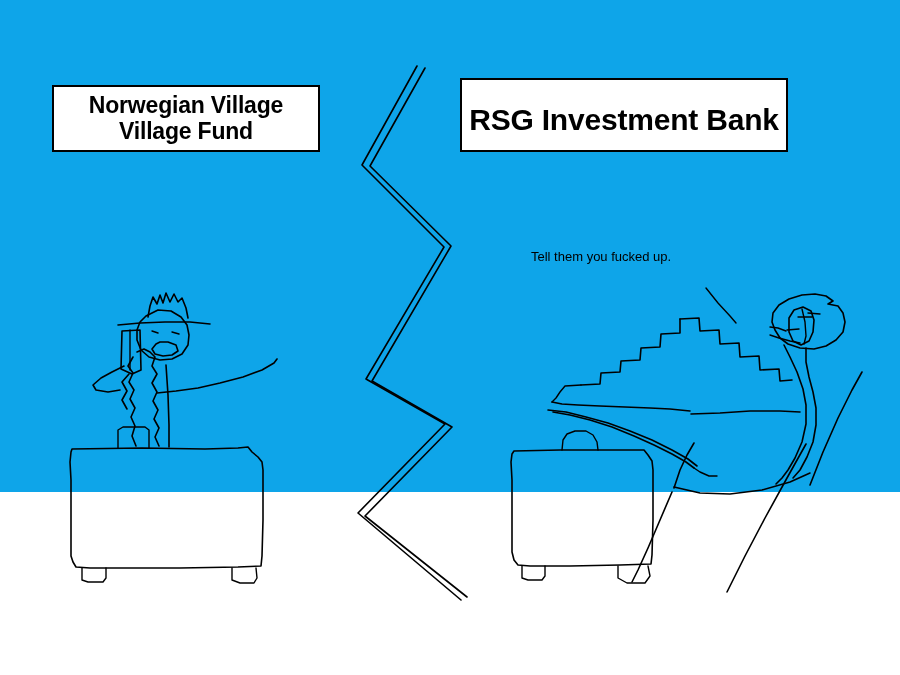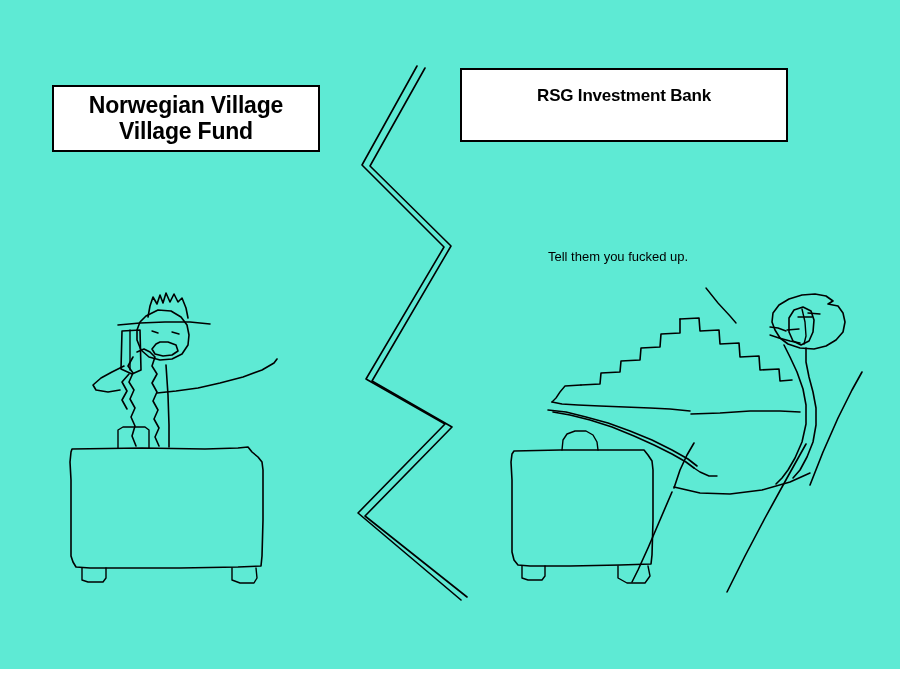--- a/index.html
+++ b/index.html
@@ -10,22 +10,22 @@
   }
   body {
     width: 900px;
     height: 675px;
     overflow: hidden;
     font-family: "Liberation Sans", sans-serif;
   }
   #stage {
     position: relative;
     width: 900px;
-    height: 669px;
-    background: #5eead4;
+    height: 492px;
+    background: #0ea5e9;
   }
   .label-box {
     position: absolute;
     box-sizing: border-box;
     border: 2px solid #000000;
     background: #ffffff;
     font-family: "Liberation Sans", sans-serif;
     font-weight: bold;
     color: #000000;
     text-align: center;
@@ -35,35 +35,34 @@
   #box-left {
     left: 52px;
     top: 85px;
     width: 268px;
     height: 67px;
     font-size: 23px;
     padding-top: 6px;
   }
   #box-right {
     left: 460px;
-    top: 68px;
+    top: 78px;
     width: 328px;
     height: 74px;
-    font-size: 17px;
-    padding-top: 16px;
+    font-size: 30px;
+    padding-top: 23px;
   }
   #caption {
     position: absolute;
     left: 531px;
     top: 249px;
     font-family: "Liberation Sans", sans-serif;
     font-size: 13px;
     color: #000000;
     white-space: nowrap;
-    margin-left: 17px;
   }
   #art {
     position: absolute;
     left: 0;
     top: 0;
   }
   .ink {
     fill: none;
     stroke: #000000;
     stroke-width: 1.6;

